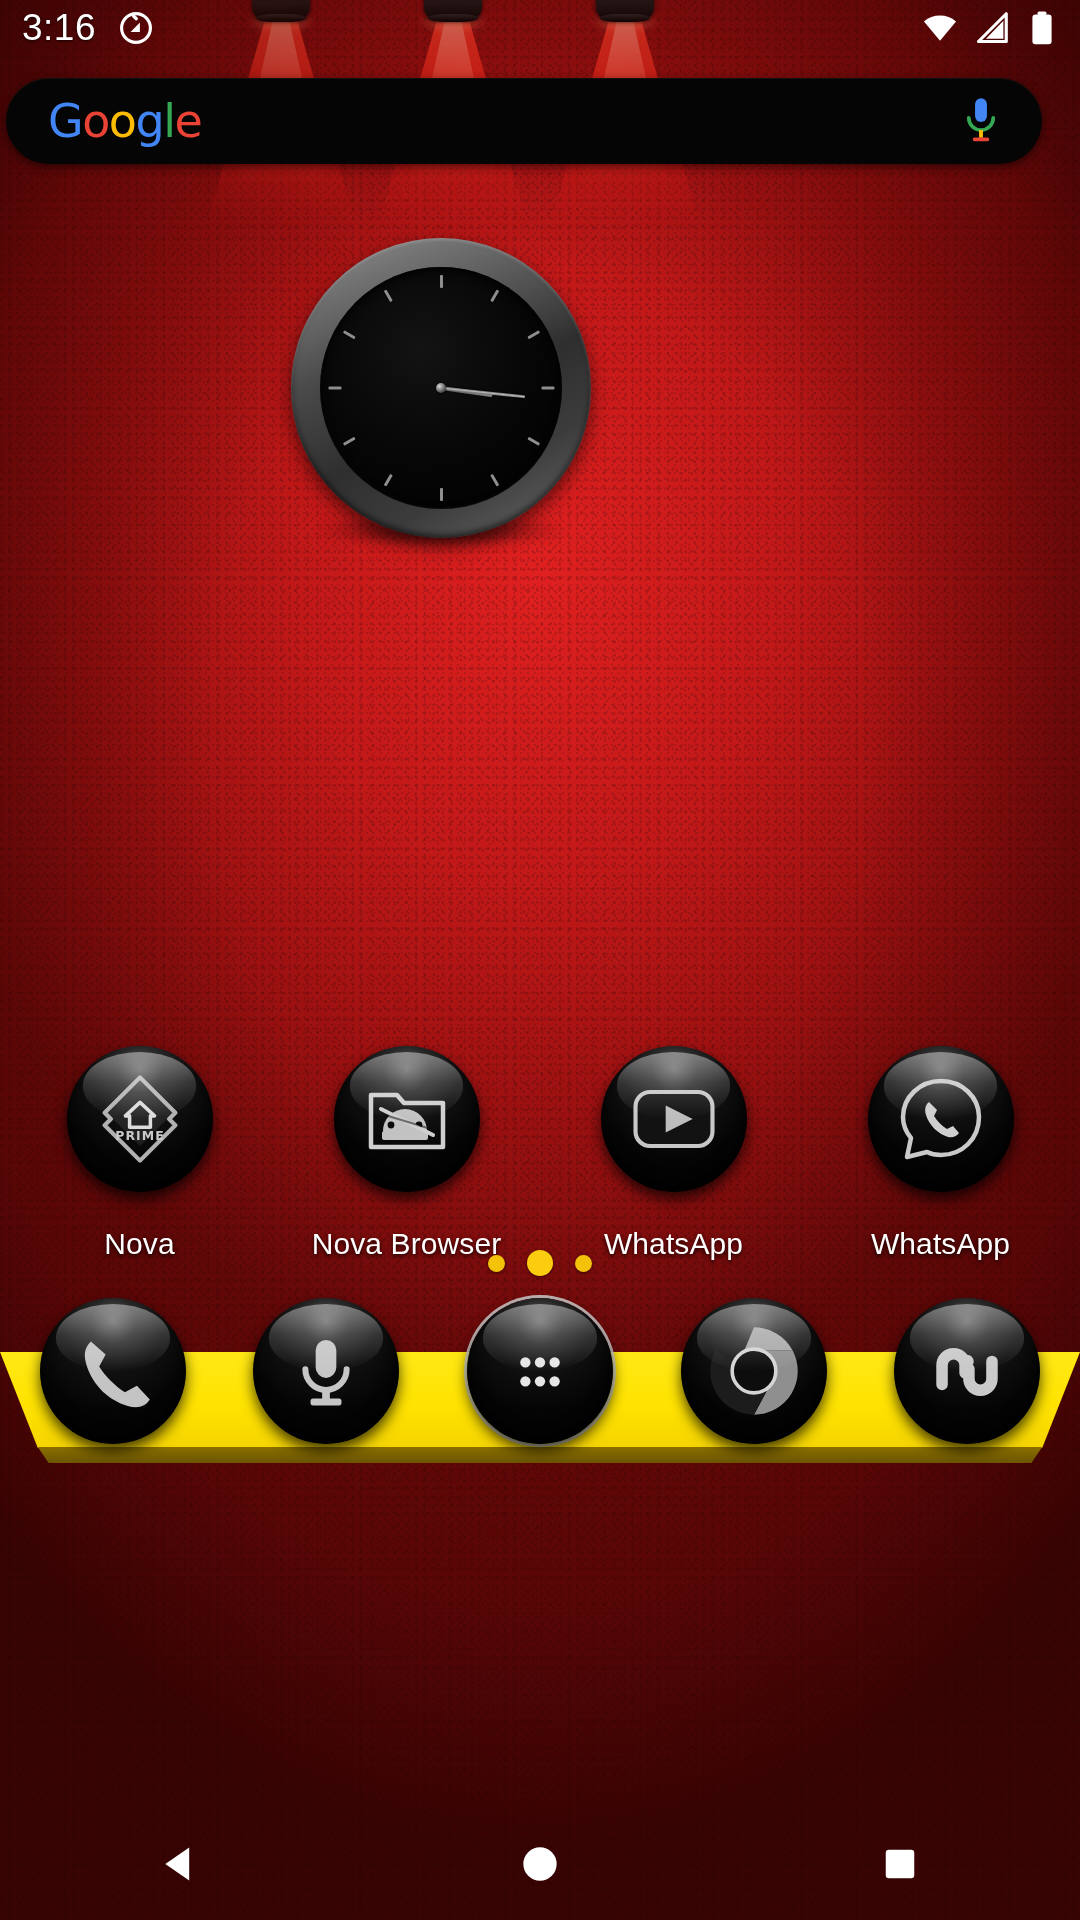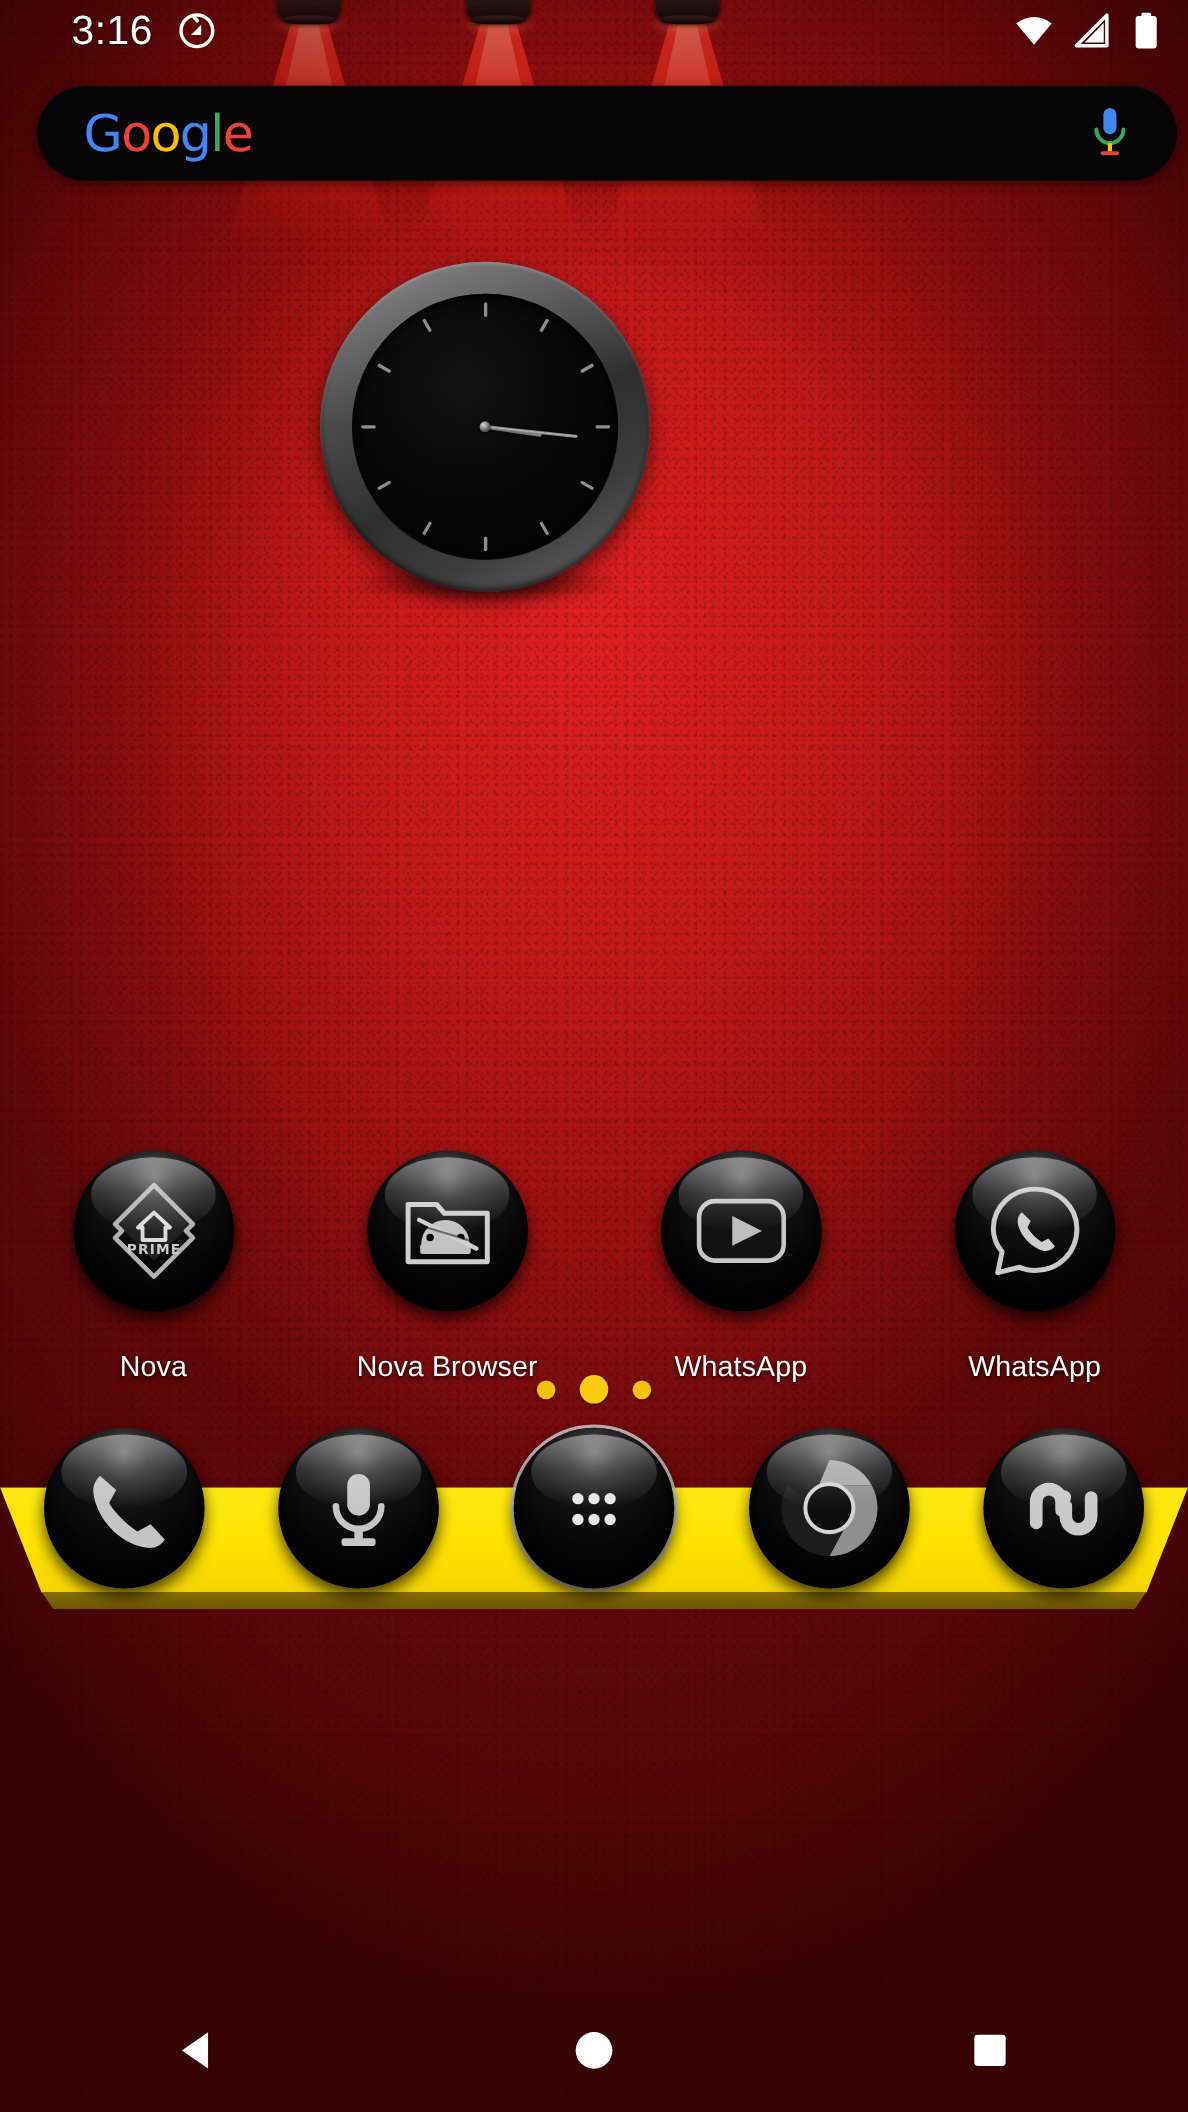--- a/index.html
+++ b/index.html
@@ -78,27 +78,27 @@
   
   #statusbar{
     position:absolute; left:0; top:0; width:1080px; height:56px;
     display:flex; align-items:center; z-index:40;
     padding:0 22px;
   }
   #clock-text{
     color:#fff; font-size:37px; letter-spacing:.5px;
     text-shadow:0 1px 3px rgba(0,0,0,.7);
   }
-  .sb-left{ display:flex; align-items:center; gap:22px;margin-left:43px; }
+  .sb-left{ display:flex; align-items:center; gap:22px; }
   .sb-right{ margin-left:auto; display:flex; align-items:center; gap:16px; }
   .sb-icon{ display:block; }
 
   
   #searchbar{
-    position:absolute; left:34px; top:78px; width:1036px; height:86px;
+    position:absolute; left:6px; top:78px; width:1036px; height:86px;
     background:#050505; border-radius:43px; z-index:30;
     display:flex; align-items:center; justify-content:space-between;
     padding:0 40px 0 42px;
     box-shadow:0 3px 10px rgba(0,0,0,.55), inset 0 1px 0 rgba(255,255,255,.05);
   }
   #google-logo{
     font-family:"DejaVu Sans", sans-serif;
     font-size:46px; letter-spacing:-1.5px; line-height:1; user-select:none;
   }
   #google-logo span{ display:inline-block; }
@@ -150,21 +150,21 @@
   }
 
   
   #app-row{
     position:absolute; left:0; top:1046px; width:1080px; z-index:20;
     display:flex; justify-content:space-around; align-items:flex-start;
     padding:0 6px;
   }
   .app-cell{ width:176px; display:flex; flex-direction:column; align-items:center;gap:19px; }
   .app-label{
-    margin-top:16px; color:#ffffff; font-size:26px; letter-spacing:.1px;
+    margin-top:16px; color:#ffffff; font-size:30px; letter-spacing:.1px;
     text-shadow:0 2px 4px rgba(0,0,0,.85); white-space:nowrap;
   }
 
   
   .orb{
     position:relative; width:146px; height:146px; border-radius:50%;
     background:radial-gradient(circle at 50% 16%, #5d5d5d 0%, #2b2b2b 16%, #101010 36%, #050505 62%, #000 100%);
     box-shadow:0 7px 14px rgba(0,0,0,.72), inset 0 -7px 14px rgba(0,0,0,.9);
     display:flex; align-items:center; justify-content:center; overflow:hidden;
   }

